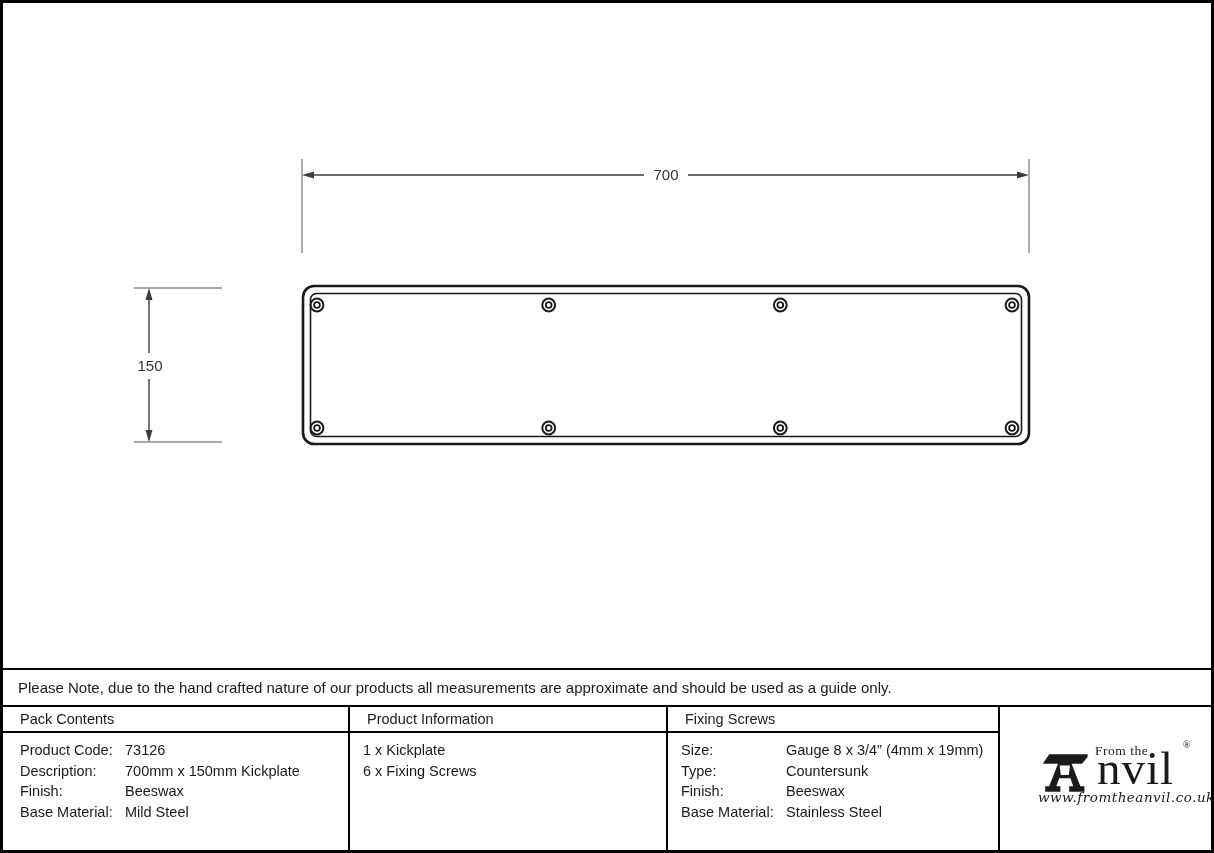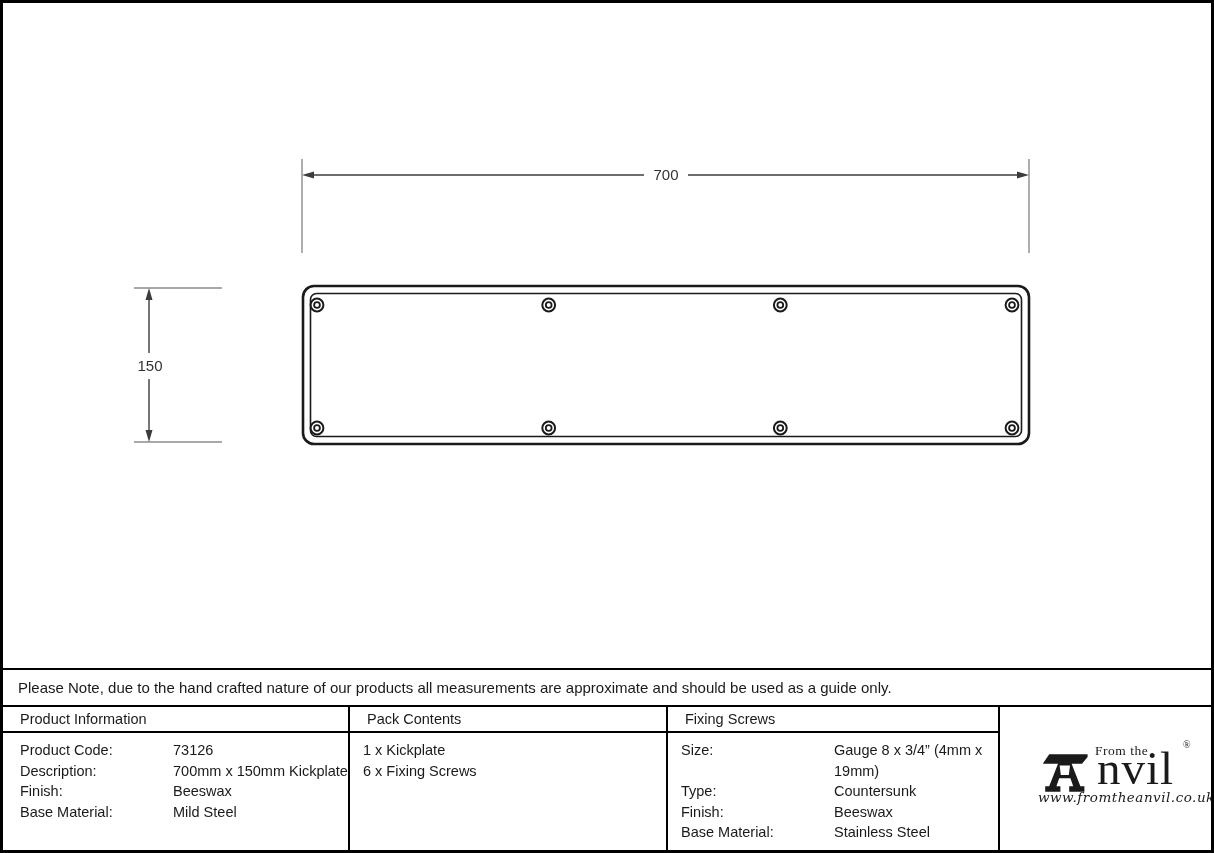--- a/index.html
+++ b/index.html
@@ -8,21 +8,21 @@
   .drawing-area{position:absolute;top:0;left:0;width:1208px;height:665px;border-radius:14px;}
   .drawing-area svg{display:block;}
   svg text{font-family:"Liberation Sans",sans-serif;}
 
   .note-row{position:absolute;top:665px;left:0;width:1208px;height:39px;border-top:2px solid #000;border-bottom:2px solid #000;box-sizing:border-box;display:flex;align-items:center;padding-left:15px;font-size:15px;text-align:center;}
 
   .bottom-table{position:absolute;top:704px;left:0;width:1208px;height:143px;display:grid;grid-template-columns:347px 318px 332px 1fr;grid-template-rows:26px 1fr;}
   .cell{box-sizing:border-box;border-right:2px solid #000;}
   .hdr{border-bottom:2px solid #000;display:flex;align-items:center;padding-left:17px;font-size:14.5px;}
   .content{padding:7px 0 0 0;font-size:14.5px;line-height:20.6px;}
-  .kv{display:flex;gap:48px;}
+  .kv{display:flex;}
   .kv .k{width:105px;padding-left:17px;flex:none;}
   .col3 .kv .k{width:105px;padding-left:13px;}
   .plain{padding-left:13px;}
   .logo-cell{grid-column:4;grid-row:1 / span 2;border-right:none;position:relative;}
   .logo-box{position:absolute;left:42px;top:34px;width:152px;height:78px;}
   .anvil-svg{position:absolute;left:0;top:5px;}
   .from-the{position:absolute;left:53px;top:2px;font-family:"Liberation Serif",serif;font-size:13.5px;letter-spacing:0.5px;}
   .nvil{position:absolute;left:46px;top:4px;font-family:"Liberation Serif",serif;font-size:47px;line-height:47px;letter-spacing:1px;margin-left:9px;}
   .rmark{position:absolute;left:141px;top:-2px;font-family:"Liberation Serif",serif;font-size:10px;}
   .website{position:absolute;left:-4px;top:48px;width:162px;text-align:center;font-family:"DejaVu Serif",serif;font-style:italic;font-size:13.5px;white-space:nowrap;letter-spacing:0.5px;}
@@ -100,24 +100,24 @@
     </svg>
   </div>
 
   <div class="note-row">
     <span>Please Note, due to the hand crafted nature of our products all measurements are approximate and should be used as a guide only.</span>
   </div>
 
   <div class="bottom-table">
 
     <div class="cell hdr">
-      <span>Product Information</span>
+      <span>Pack Contents</span>
     </div>
     <div class="cell hdr">
-      <span>Pack Contents</span>
+      <span>Product Information</span>
     </div>
     <div class="cell hdr">
       <span>Fixing Screws</span>
     </div>
 
     <div class="cell logo-cell">
       <div class="logo-box">
         <svg class="anvil-svg" width="48" height="50" viewBox="0 0 60 58">
           <path fill="#1a1a1a" d="M1,20 L9,8 L57,8 L57,11.5 L50,20 L37,20 L48,48 L53,48 L53,55 L34,55 L34,48 L39,48 L35.5,38 L21.5,38 L18,48 L23,48 L23,55 L4,55 L4,48 L9,48 L20,20 Z"></path>
           <path fill="#ffffff" d="M22,22 L35,22 L33.5,34 L23.5,34 Z"></path>

